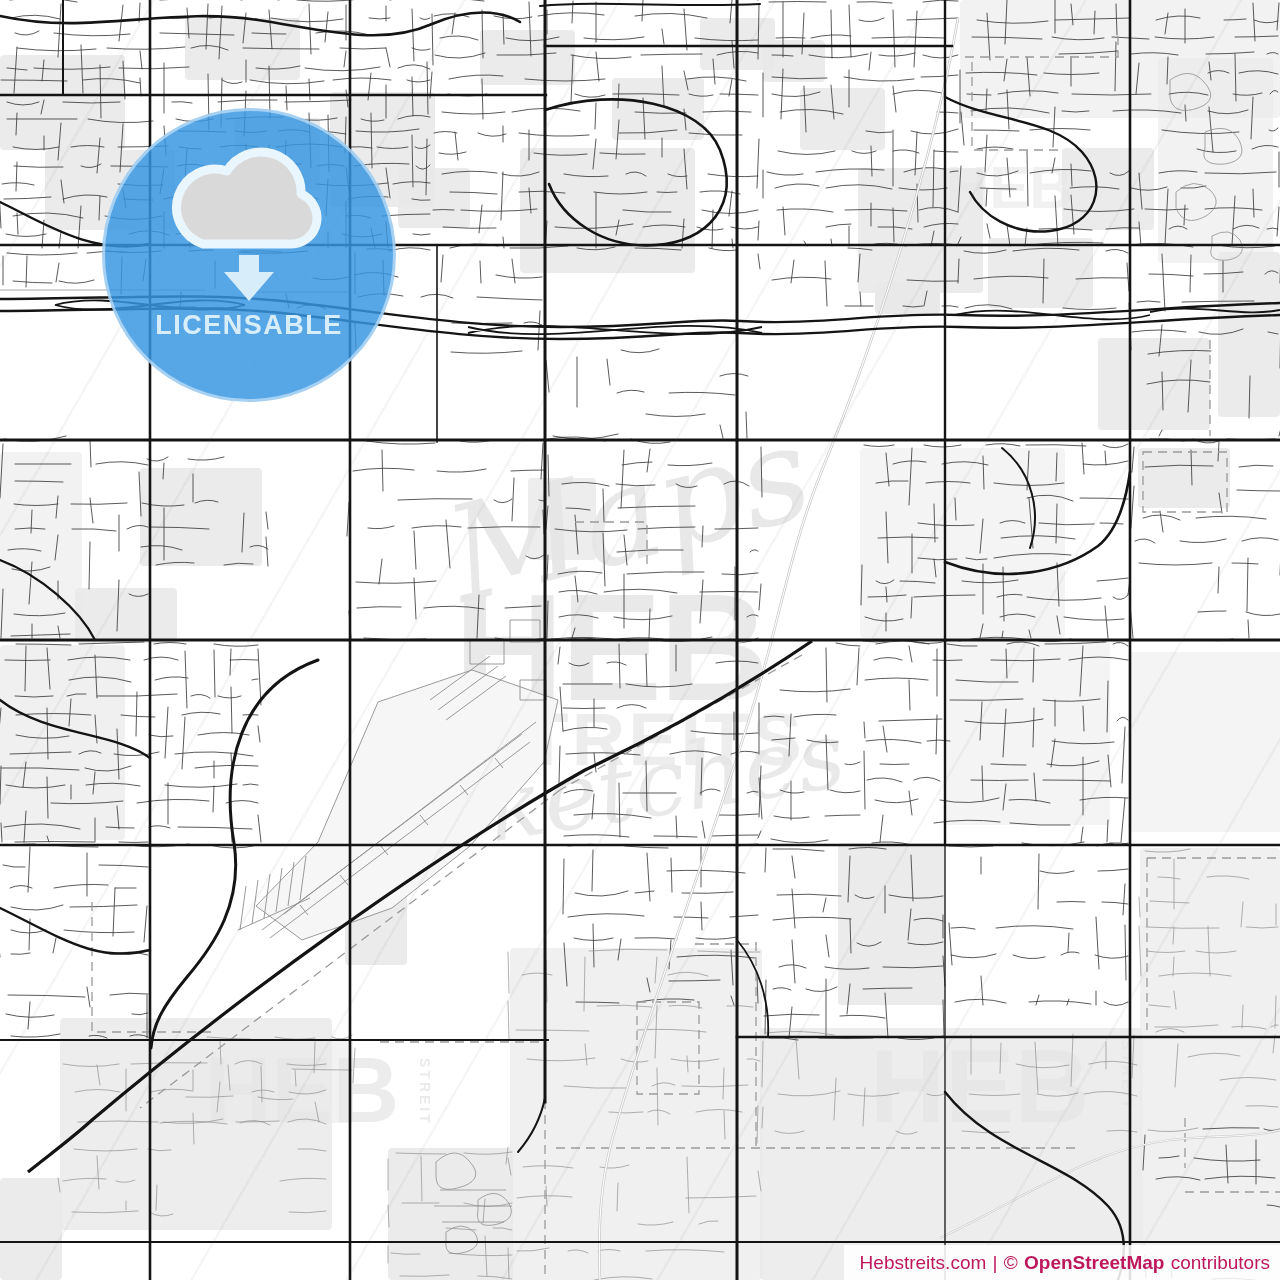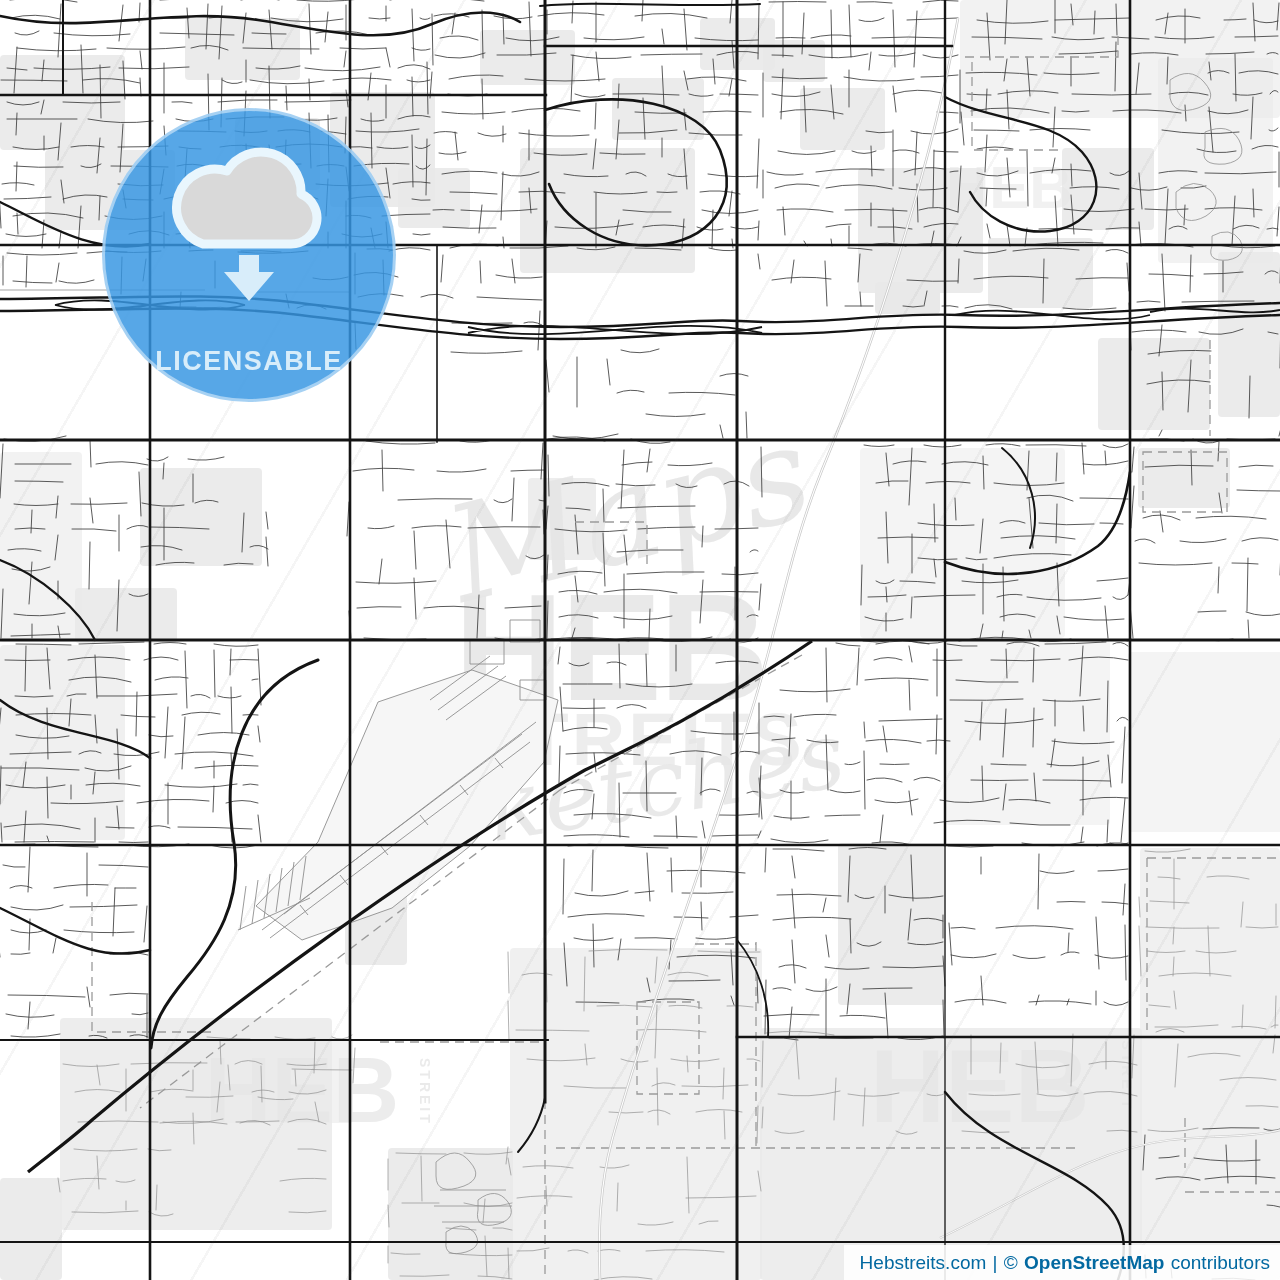--- a/index.html
+++ b/index.html
@@ -9,21 +9,21 @@
   .stripes{position:absolute;inset:0;pointer-events:none;
     background:repeating-linear-gradient(120deg,rgba(80,80,80,0) 0 132px,rgba(80,80,80,.055) 132px 134.5px);}
   
   .wm-bold{font-family:"Liberation Sans",sans-serif;font-weight:bold;}
   .wm-script{font-family:"DejaVu Serif",serif;font-style:italic;}
   
   .badge{position:absolute;left:102px;top:108px;width:294px;height:294px;border-radius:50%;
          box-sizing:border-box;border:3px solid rgba(232,243,251,.55);}
   .badge-icon{position:absolute;left:0;top:0;}
   .badge-label{position:absolute;top:199px;left:0;width:100%;text-align:center;
-               font-weight:bold;font-size:27px;letter-spacing:1.5px;margin-top:36px;}
+               font-weight:bold;font-size:27px;letter-spacing:1.5px;}
   
   .attribution{position:absolute;right:0;bottom:0;height:35px;display:flex;align-items:center;
                gap:.33em;padding:0 10px 0 16px;font-size:19px;white-space:nowrap;}
   .attribution .src{font-weight:bold;text-align:center;}
 </style>
 </head>
 <body>
 
 <div class="stage">
 
@@ -217,20 +217,20 @@
   <div class="stripes"></div>
 
   <div class="badge" style="background: rgba(55, 150, 226, 0.84);">
     <svg class="badge-icon" width="294" height="294" viewBox="0 0 294 294">
       <path id="cloud-shape" stroke-width="9" stroke-linejoin="round" d="M98,133 L186,133 A26,26 0 0 0 196,83 A40,40 0 0 0 122,60 A31,31 0 0 0 98,133 Z" fill="#d9d9d9" stroke="#e9f6fd"></path>
       <path id="arrow-shape" d="M134,144 h20 v17 h15 l-25,29 l-25,-29 h15 z" fill="#d8edfa"></path>
     </svg>
     <div class="badge-label" style="color: rgb(216, 237, 250);">LICENSABLE</div>
   </div>
 
-  <div class="attribution" style="color: #0369a1; background: rgba(255, 255, 255, 0.87);">
+  <div class="attribution" style="color: #be185d; background: rgba(255, 255, 255, 0.87);">
     <span>Hebstreits.com</span>
     <span>|</span>
     <span>©</span>
     <span class="src">OpenStreetMap</span>
     <span>contributors</span>
   </div>
 </div>
 
 </body></html>

